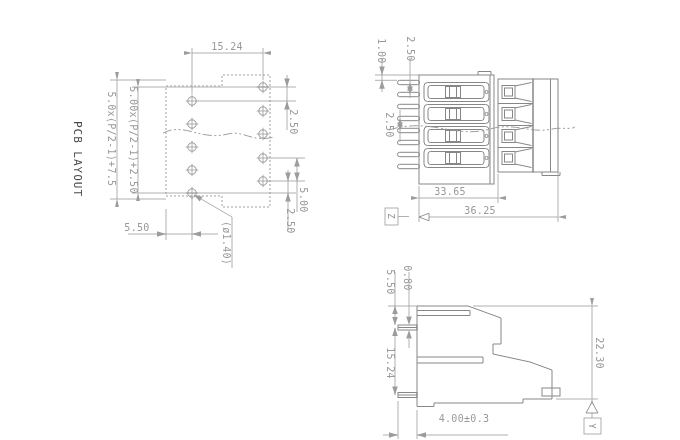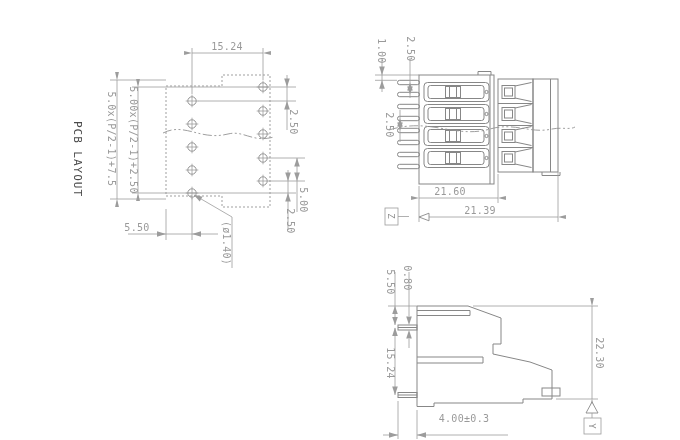--- a/index.html
+++ b/index.html
@@ -242,22 +242,22 @@
 <span class="lbl v" style="left:133px;top:118px;">5.00x(P/2-1)+2.50</span>
 <span class="lbl v" style="left:293px;top:100px;">2.50</span>
 <span class="lbl v" style="left:303px;top:178px;">5.00</span>
 <span class="lbl v" style="left:290px;top:199px;">2.50</span>
 <span class="lbl" style="left:137px;top:205px;">5.50</span>
 <span class="lbl v" style="left:226px;top:221px;">(ø1.40)</span>
 
 <span class="lbl v" style="left:381px;top:29px;">1.00</span>
 <span class="lbl v" style="left:410px;top:27px;">2.50</span>
 <span class="lbl v" style="left:389px;top:103px;">2.50</span>
-<span class="lbl" style="left:450px;top:169px;">21.60</span>
-<span class="lbl" style="left:480px;top:188px;">21.39</span>
+<span class="lbl" style="left:450px;top:169px;">33.65</span>
+<span class="lbl" style="left:480px;top:188px;">36.25</span>
 <span class="lbl v mark" style="left:391px;top:194px;">Z</span>
 
 <span class="lbl v" style="left:390px;top:260px;">5.50</span>
 <span class="lbl v" style="left:407px;top:256px;">0.80</span>
 <span class="lbl v" style="left:390px;top:341px;">15.24</span>
 <span class="lbl v" style="left:599px;top:331px;">22.30</span>
 <span class="lbl" style="left:464px;top:396px;">4.00±0.3</span>
 <span class="lbl v mark" style="left:592px;top:404px;">Y</span>
 
 </div>

